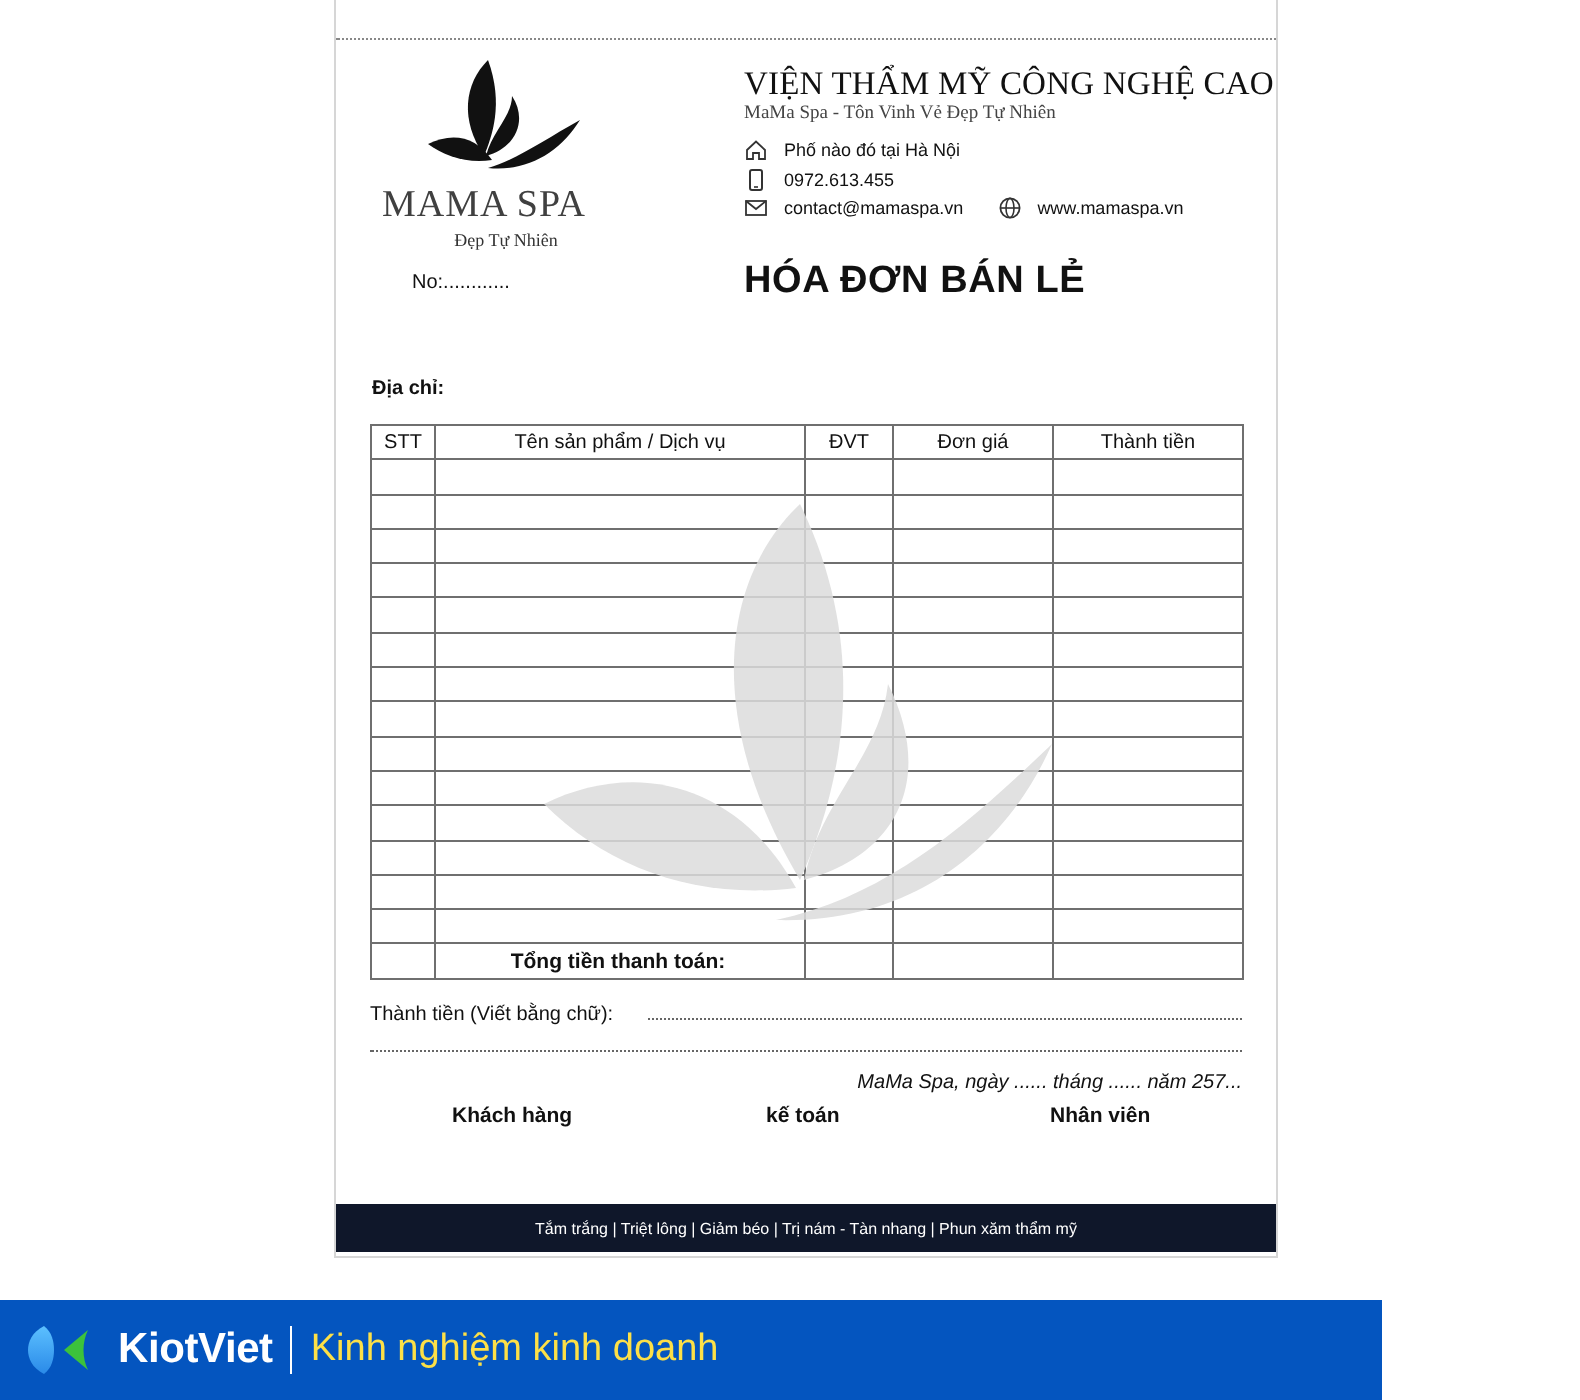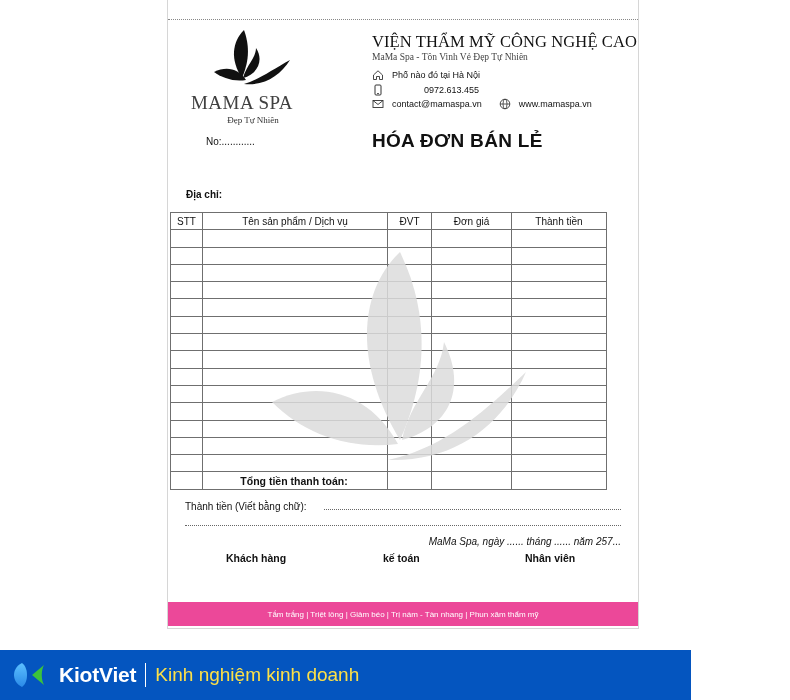--- a/index.html
+++ b/index.html
@@ -11,30 +11,30 @@
   .brand-sub { position:absolute; left:30px; top:115px; width:110px; text-align:center; font-family:"Liberation Serif", serif; font-size:9px; color:#333; }
   .no { position:absolute; left:38px; top:136px; font-size:10px; }
   .org-title { position:absolute; left:204px; top:32px; font-family:"Liberation Serif", serif; font-size:16.5px; color:#111; letter-spacing:0.1px; white-space:nowrap; }
   .org-slogan { position:absolute; left:204px; top:52px; font-family:"Liberation Serif", serif; font-size:9.5px; color:#444; white-space:nowrap; }
   .contact { position:absolute; left:204px; font-size:9px; color:#111; display:flex; align-items:center; white-space:nowrap; }
   .contact .ico { width:12px; height:12px; margin-right:8px; display:inline-block; }
   .invoice-title { position:absolute; left:204px; top:130px; font-size:19px; font-weight:bold; letter-spacing:0.3px; }
   .field-row { position:absolute; left:17px; right:17px; font-size:10px; display:flex; align-items:baseline; white-space:nowrap; }
   .field-row .lbl { font-weight:bold; }
   .dots { flex:1; border-bottom:1px dotted #666; height:9px; margin-left:1px; }
-  table.items { position:absolute; left:2px; top:212px; width:436px; border-collapse:collapse; font-size:10px; table-layout:fixed; z-index:2; }
+  table.items { position:absolute; left:17px; top:212px; width:436px; border-collapse:collapse; font-size:10px; table-layout:fixed; z-index:2; }
   table.items th, table.items td { border:1px solid #6f6f6f; height:16.3px; padding:0; }
   table.items th { font-weight:normal; text-align:center; }
   table.items td.total-label { text-align:center; padding-right:2px; font-weight:bold; font-size:10.5px; }
   .watermark { position:absolute; left:100px; top:250px; width:262px; height:214px; z-index:3; pointer-events:none; opacity:0.85; }
   .words-row { position:absolute; left:17px; right:17px; top:500px; font-size:10px; display:flex; align-items:baseline; white-space:nowrap;gap:16px; }
   .dots-line { position:absolute; left:17px; right:17px; top:525px; border-top:1px dotted #666; }
   .date-line { position:absolute; right:17px; top:536px; font-size:10px; font-style:italic; }
   .sign { position:absolute; top:552px; font-size:10.5px; font-weight:bold; }
-  .footer-band { position:absolute; left:0; right:0; top:602px; height:24px; background:#ec4899; color:#fff; font-size:8px; display:flex; align-items:center; justify-content:center; }
+  .footer-band { position:absolute; left:0; right:0; top:602px; height:24px; background:#0f172a; color:#fff; font-size:8px; display:flex; align-items:center; justify-content:center; }
   .bottom-bar { position:absolute; left:0; top:650px; width:691px; height:50px; background:#0455bf; display:flex; align-items:center; }
   .kv-logo { margin-left:14px; width:36px; height:26px; }
   .kv-name { color:#fff; font-weight:bold; font-size:21px; margin-left:9px; letter-spacing:-0.2px; }
   .kv-sep { width:1px; height:24px; background:#fff; margin:0 9px; }
   .kv-tag { color:#fde047; font-size:19px; }
 </style>
 </head>
 <body>
 
 <div class="page">
@@ -52,21 +52,21 @@
 
   <div class="org-title">VIỆN THẨM MỸ CÔNG NGHỆ CAO</div>
   <div class="org-slogan">MaMa Spa - Tôn Vinh Vẻ Đẹp Tự Nhiên</div>
 
   <div class="contact" style="top:69px;">
     <svg class="ico" viewBox="0 0 12 12">
         <path d="M1.5 6 L6 1.8 L10.5 6 V10.5 H7.5 V7.5 H4.5 V10.5 H1.5 Z" fill="none" stroke="#333" stroke-width="0.9"></path>
       </svg>
     <span>Phố nào đó tại Hà Nội</span>
   </div>
-  <div class="contact" style="top:84px;gap:32px;">
+  <div class="contact" style="top:84px;">
     <svg class="ico" viewBox="0 0 12 12">
         <rect x="3" y="1" width="6" height="10" rx="1" fill="none" stroke="#333" stroke-width="1"></rect>
         <line x1="5" y1="9.5" x2="7" y2="9.5" stroke="#333" stroke-width="0.8"></line>
       </svg>
     <span>0972.613.455</span>
   </div>
   <div class="contact" style="top:98px;">
     <svg class="ico" viewBox="0 0 12 12">
         <rect x="1" y="2.5" width="10" height="7" fill="none" stroke="#333" stroke-width="0.9"></rect>
         <path d="M1 2.5 L6 6.5 L11 2.5" fill="none" stroke="#333" stroke-width="0.9"></path>

